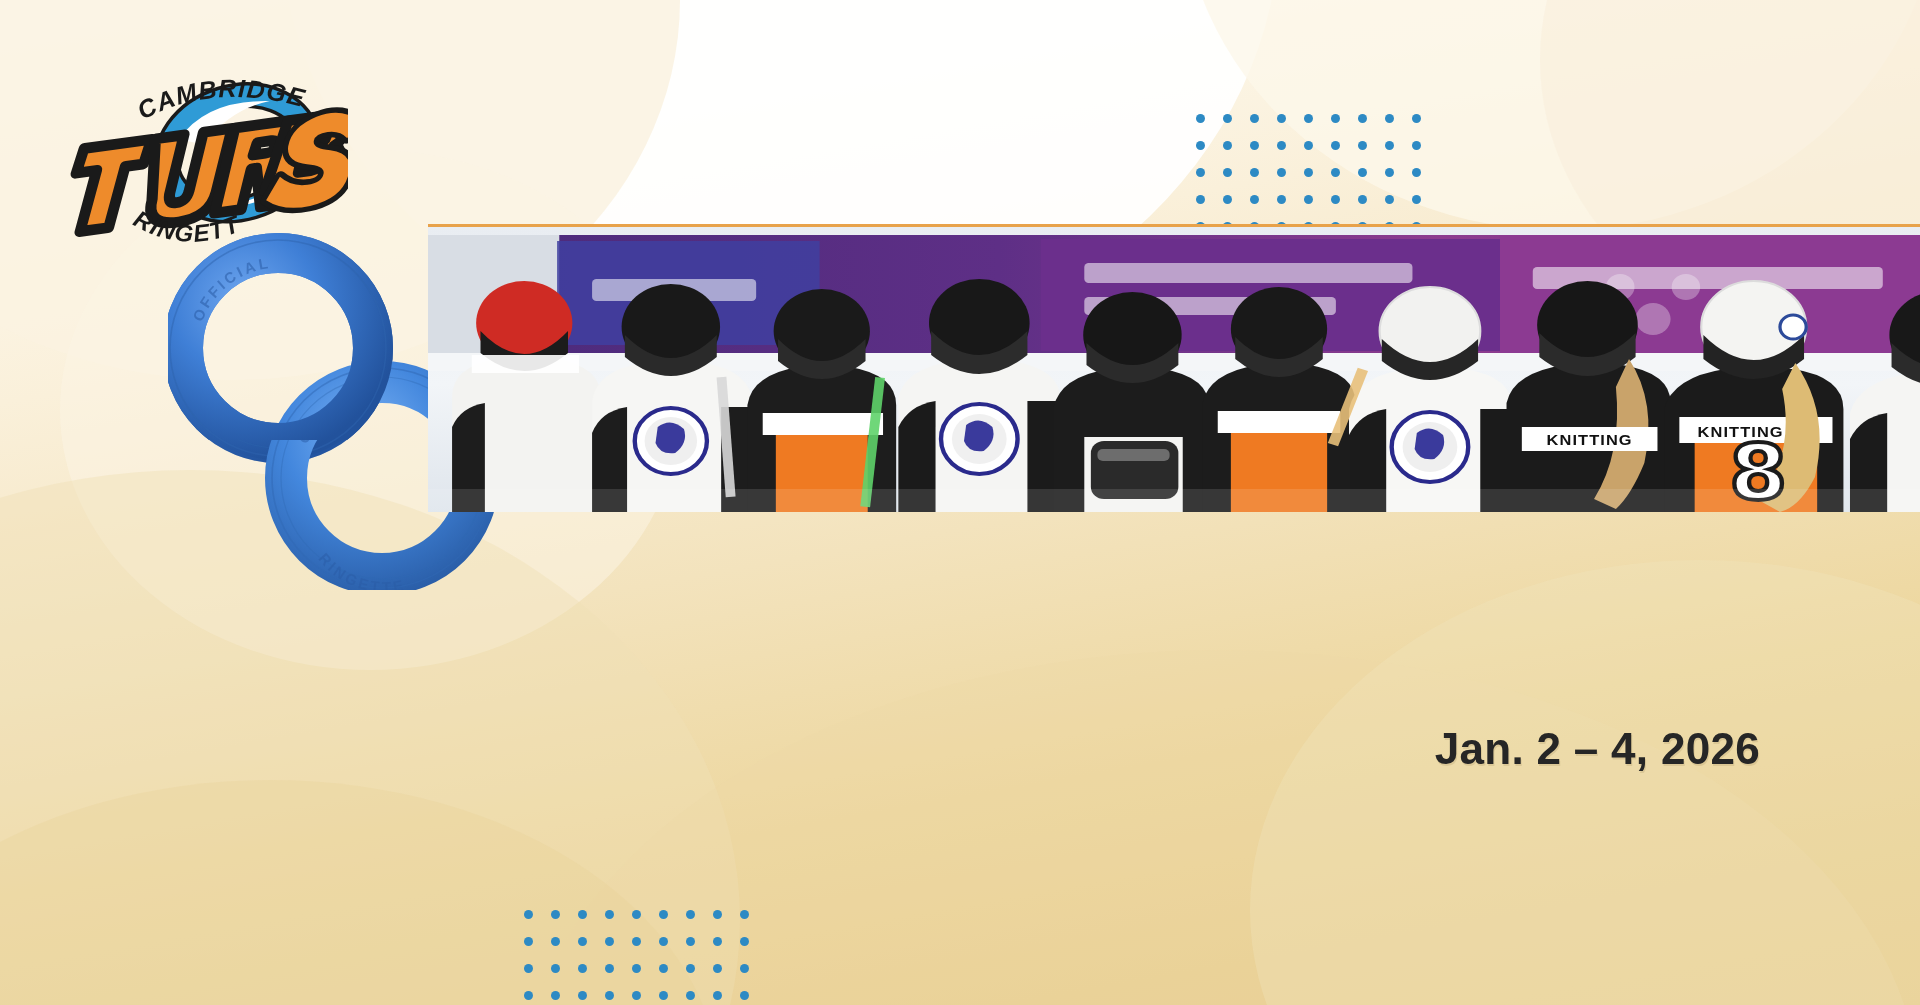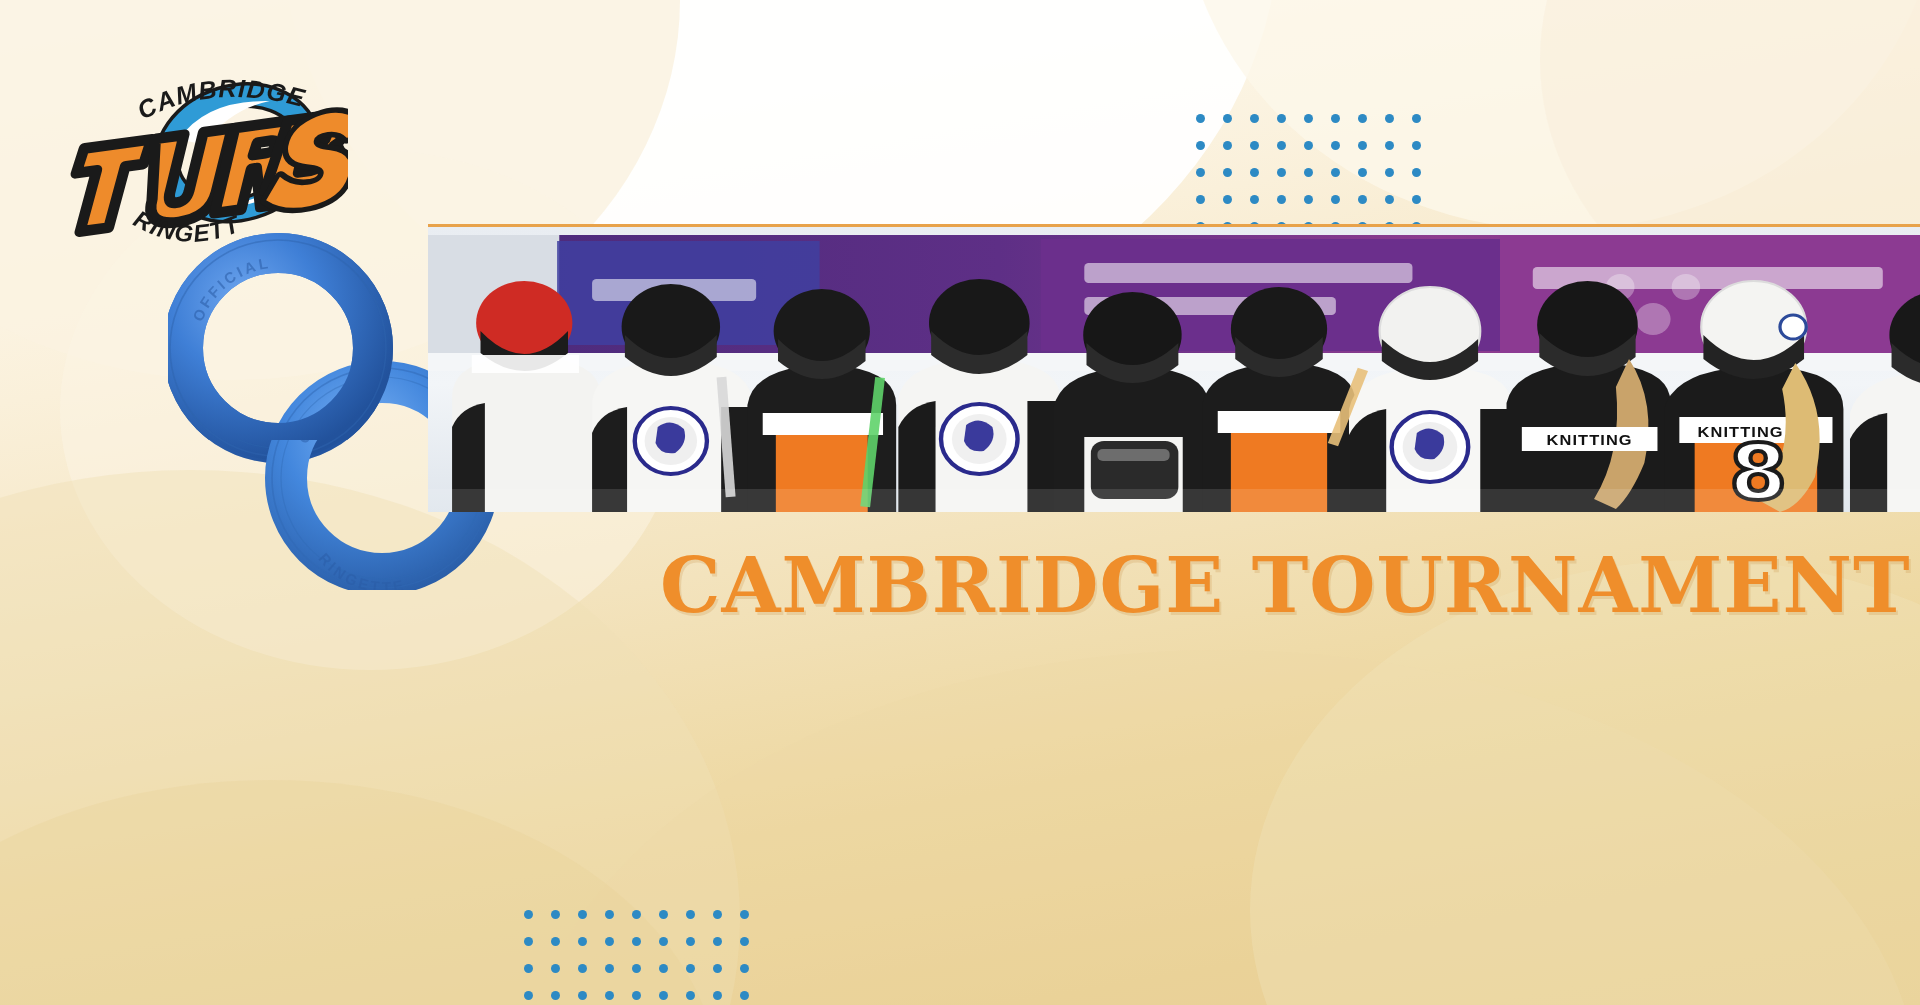--- a/index.html
+++ b/index.html
@@ -450,15 +450,15 @@
           <rect x="402" y="150" width="9" height="130" fill="#5fd36a" transform="rotate(6 406 215)"></rect>
           <rect x="268" y="150" width="9" height="120" fill="#d8d8d8" transform="rotate(-4 272 210)"></rect>
           <rect x="836" y="140" width="10" height="80" fill="#e8c07a" transform="rotate(20 841 180)"></rect>
         </g>
       </g>
 
       <rect x="0" y="262" width="1492" height="23" fill="#ffffff" opacity=".12"></rect>
     </svg>
   </div>
 
-  <div class="headline">CAMBRIDGE TOURNAMENT</div>
+  <div class="dateline">Jan. 2 – 4, 2026</div>
 
 </div>
 
 </body></html>

